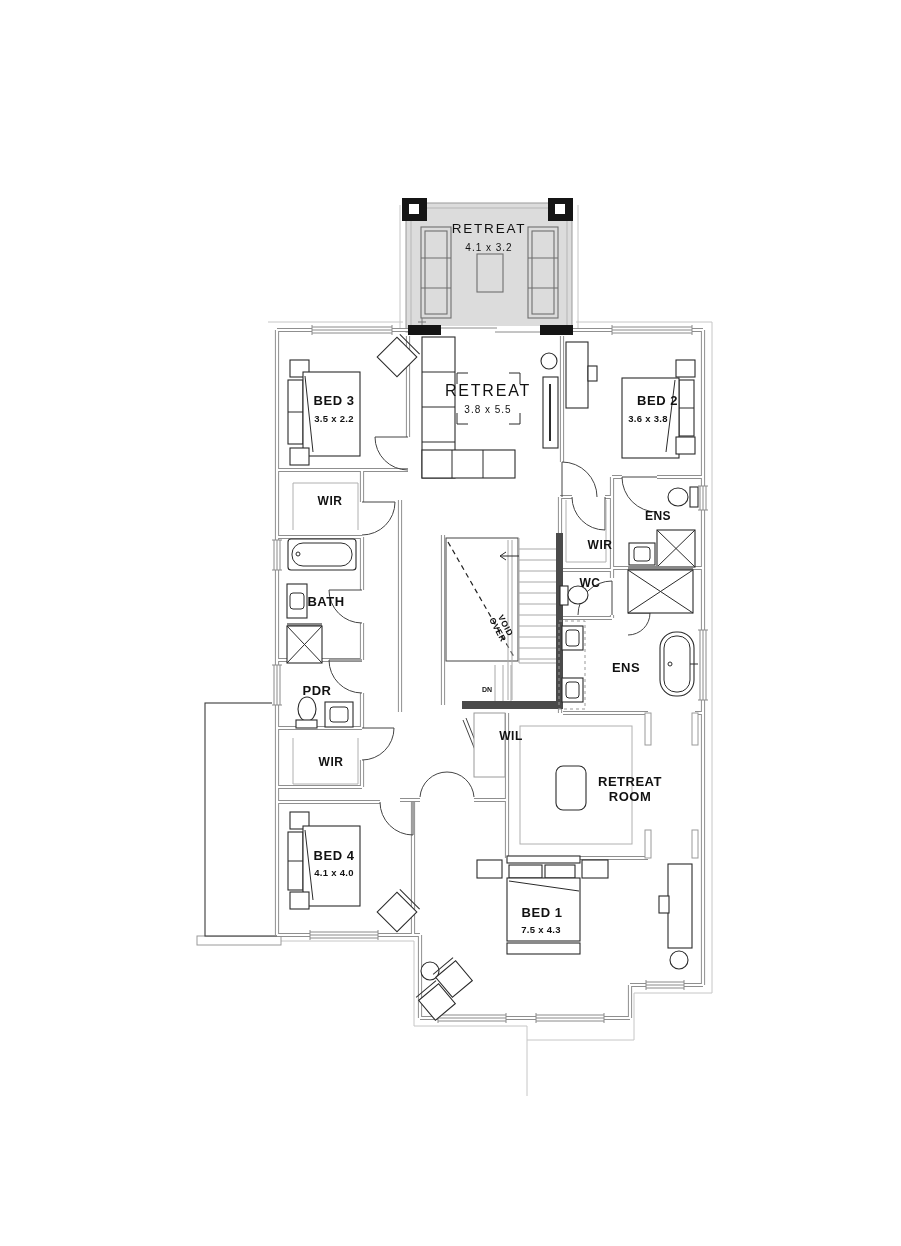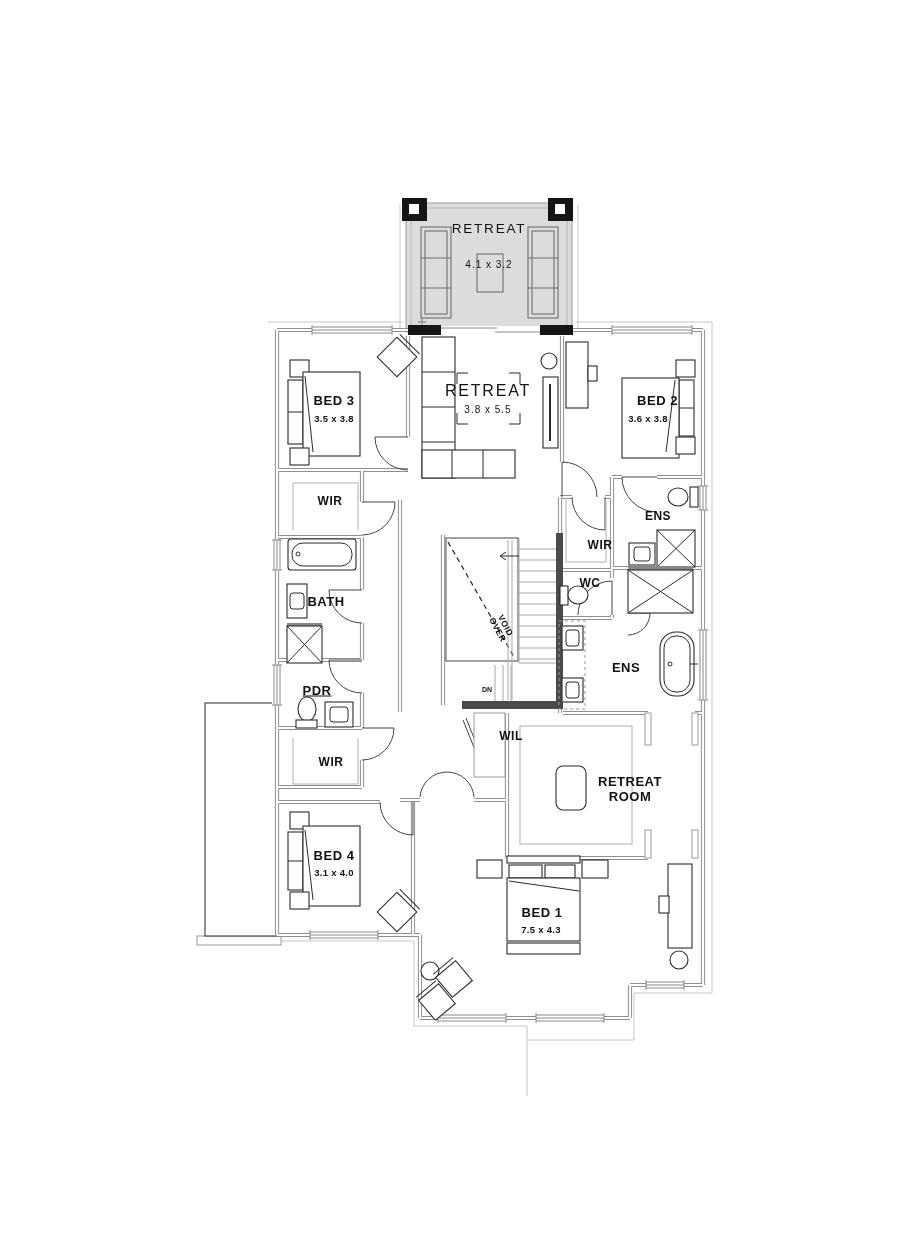--- a/index.html
+++ b/index.html
@@ -335,38 +335,38 @@
     <g>
       <rect class="furn" x="660" y="632" width="34" height="64" rx="16"></rect>
       <rect class="fline" x="664" y="636" width="26" height="56" rx="12" fill="none"></rect>
       <circle cx="670" cy="664" r="2" class="fline"></circle>
           <path class="fline" d="M690,664 H698"></path>
     </g>
   </g>
 </svg>
 
   <div class="lbl thin" style="left:489px;top:228px;">RETREAT</div>
-  <div class="lbl thindim" style="left:489px;top:247px;margin-top:17px;">4.1 x 3.2</div>
+  <div class="lbl thindim" style="left:489px;top:247px;">4.1 x 3.2</div>
 
   <div class="lbl thin" style="left:488px;top:391px;font-size:16px;">RETREAT</div>
   <div class="lbl thindim" style="left:488px;top:409px;">3.8 x 5.5</div>
 
   <div class="lbl" style="left:334px;top:400px;">BED 3</div>
-  <div class="lbl dim" style="left:334px;top:418px;">3.5 x 3.8</div>
+  <div class="lbl dim" style="left:334px;top:418px;">3.5 x 2.2</div>
 
   <div class="lbl" style="left:648px;top:400px;padding-left:19px;">BED 2</div>
   <div class="lbl dim" style="left:648px;top:418px;">3.6 x 3.8</div>
 
   <div class="lbl small" style="left:330px;top:501px;">WIR</div>
   <div class="lbl" style="left:326px;top:601px;">BATH</div>
-  <div class="lbl" style="left:317px;top:690px;text-decoration:underline;">PDR</div>
+  <div class="lbl" style="left:317px;top:690px;">PDR</div>
   <div class="lbl small" style="left:331px;top:762px;">WIR</div>
 
   <div class="lbl" style="left:334px;top:855px;">BED 4</div>
-  <div class="lbl dim" style="left:334px;top:872px;">3.1 x 4.0</div>
+  <div class="lbl dim" style="left:334px;top:872px;">4.1 x 4.0</div>
 
   <div class="lbl small" style="left:600px;top:545px;">WIR</div>
   <div class="lbl small" style="left:590px;top:583px;">WC</div>
   <div class="lbl small" style="left:658px;top:516px;">ENS</div>
   <div class="lbl" style="left:626px;top:667px;">ENS</div>
   <div class="lbl small" style="left:511px;top:736px;">WIL</div>
 
   <div class="lbl two" style="left:630px;top:790px;">
     <div>RETREAT</div>
     <div>ROOM</div>

